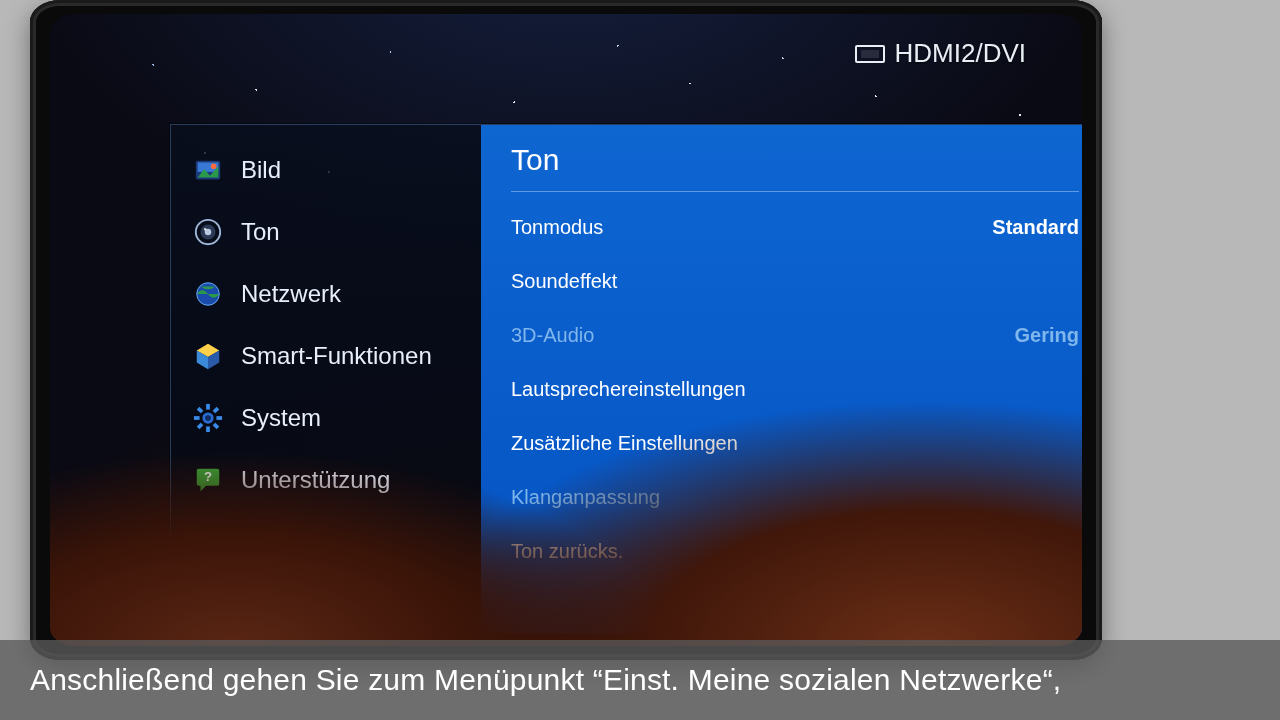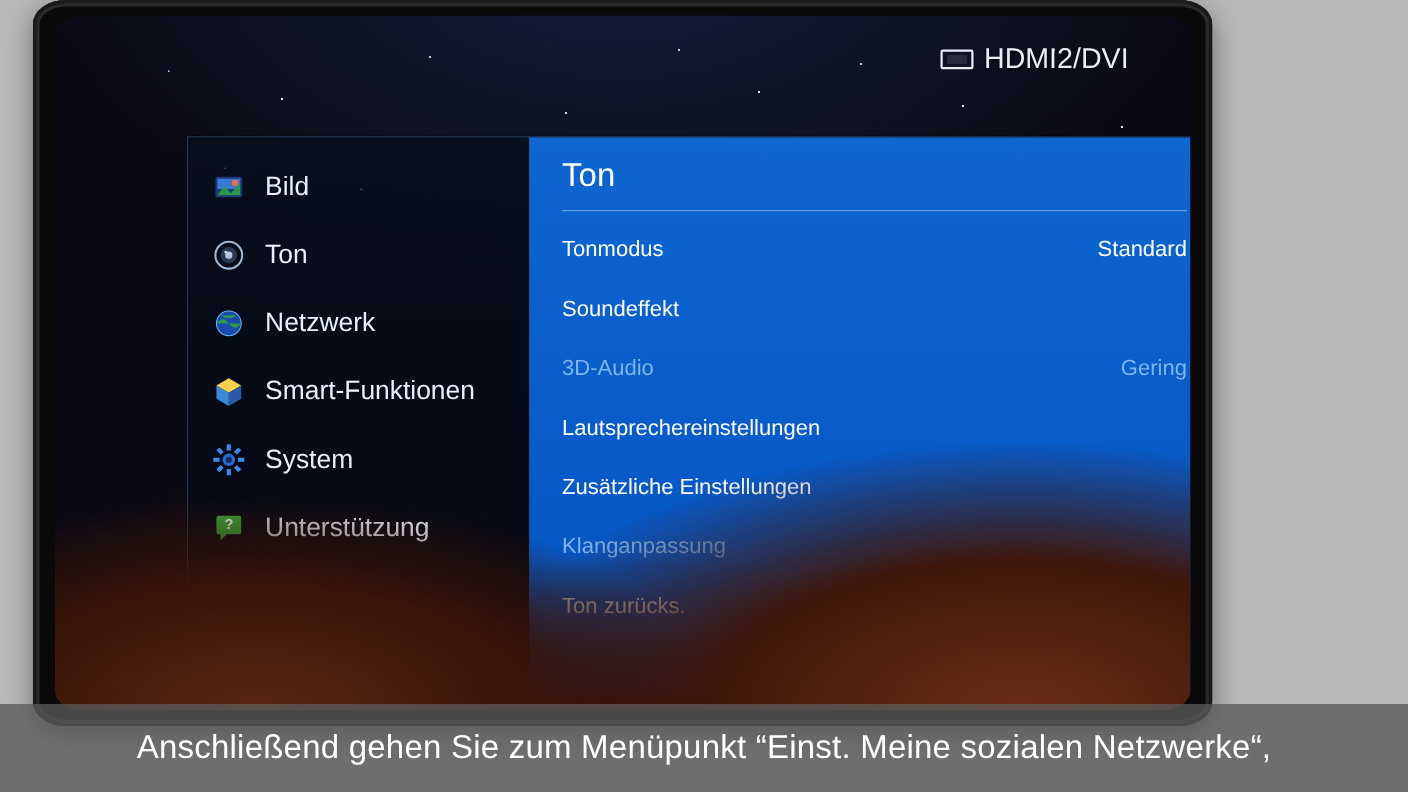--- a/index.html
+++ b/index.html
@@ -137,29 +137,29 @@
     margin-bottom:8px;
     border-bottom:1px solid rgba(255,255,255,0.35);
   }
   .row{
     display:flex;justify-content:space-between;align-items:center;
     height:54px;
     font-size:20px;
     cursor:pointer;
   }
   .row.disabled{color:#7fb6ec;cursor:default;}
-  .row .value{font-weight:400;}
+  .row .value{font-weight:700;}
 
   
   .subtitle-bar{
     position:absolute;
     left:0;right:0;bottom:0;
     height:80px;
     background: rgba(90,90,90,0.78);
-    display:flex;align-items:center;justify-content:center;
+    display:flex;align-items:center;
     padding:0 30px;
   }
   .subtitle-text{
     color:#ffffff;
     font-size:30px;
     font-weight:400;
     letter-spacing:.2px;
     text-align:center;
   }
 </style>

